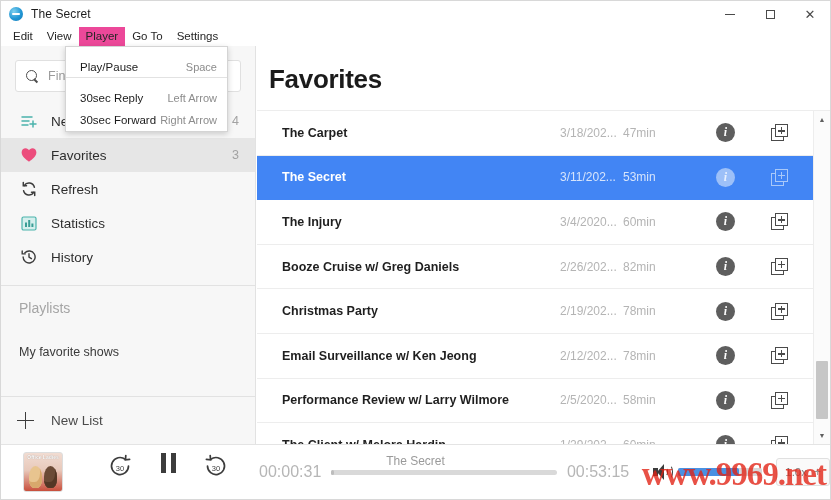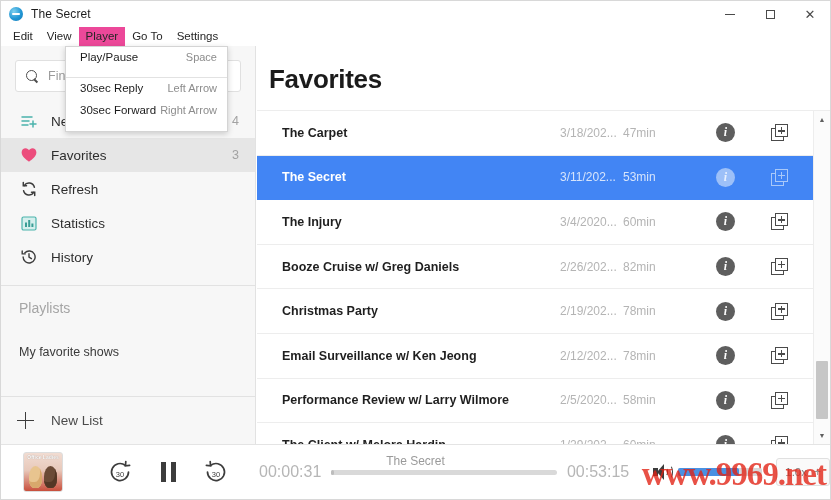--- a/index.html
+++ b/index.html
@@ -63,21 +63,21 @@
   
   .dropdown {
     position: absolute; left: 64px; top: 45px;
     width: 163px; background: #ffffff;
     border: 1px solid #d4d4d4;
     box-shadow: 0 2px 6px rgba(0,0,0,.18);
     padding: 4px 0 5px 0;
     z-index: 40;
   }
   .dd-item {
-    display: flex; align-items: flex-start;
+    display: flex; align-items: flex-end;
     height: 22px; padding: 0 10px 0 14px;
     font-size: 11.5px; color: #1c1c1c;
   }
   .dd-label { flex: none; }
   .dd-key { margin-left: auto; color: #8c8c8c; font-size: 11px; }
   .dd-sep {
     height: 1px; background: #e2e2e2; margin: 4px 0 4px 0;
   }
 
   
@@ -265,21 +265,21 @@
   }
   .art .head-l, .art .head-r {
     position: absolute; bottom: 3px; width: 13px; height: 22px;
     border-radius: 50% 50% 40% 40%; z-index: 2;
   }
   .art .head-l { left: 5px; background: #e8c48f; box-shadow: inset -2px -6px 0 #d8a86c; }
   .art .head-r { right: 5px; background: #6b4a36; box-shadow: inset -2px -6px 0 #543725; }
 
   .pbtn {
     width: 38px; height: 38px; flex: none;
-    display: flex; align-items: center; justify-content: center;
+    display: flex; justify-content: center;
     color: #3c3c3c;
   }
   .pbtn.rw { margin-left: 38px; }
   .pbtn.fw { margin-left: 10px; }
   .pbtn.pp { margin-left: 10px; }
   .pause-glyph { display: flex; gap: 5px; }
   .pause-glyph i { display: block; width: 5px; height: 20px; background: #3c3c3c; }
 
   .time-l, .time-r { font-size: 16px; color: #b6b6b6; flex: none; }
   .time-l { margin-left: 24px; }

